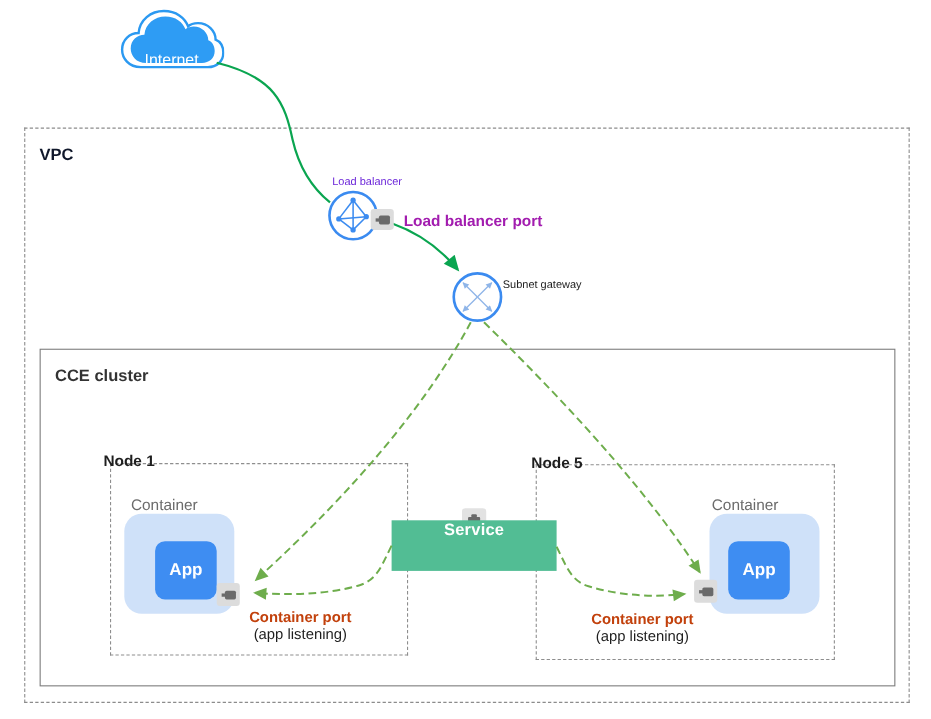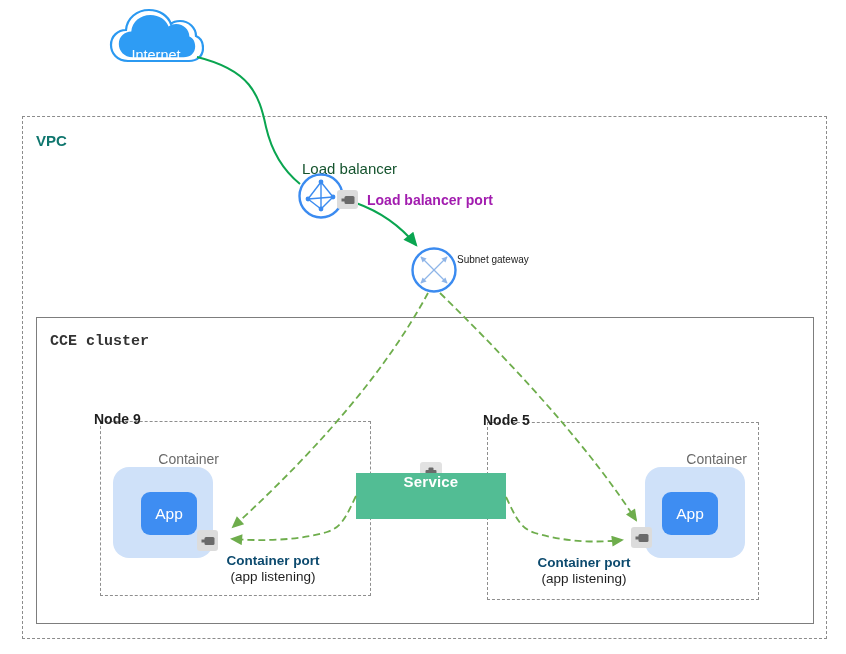--- a/index.html
+++ b/index.html
@@ -11,44 +11,44 @@
   
   .vpc-box{left:22px;top:116px;width:803px;height:521px;border:1px dashed #8c8c8c;}
   .cce-box{left:36px;top:317px;width:776px;height:305px;border:1px solid #7d7d7d;}
   .node-box{border:1px dashed #8e8e8e;}
   .node1-box{left:100px;top:421px;width:269px;height:173px;}
   .node2-box{left:487px;top:422px;width:270px;height:176px;}
   
   .container-box{width:100px;height:91px;background:#cfe1f9;border-radius:16px;}
   .container1{left:113px;top:467px;}
   .container2{left:645px;top:467px;}
-  .app-box{width:56px;height:43px;background:#3e8df2;border-radius:9px;
+  .app-box{width:56px;height:53px;background:#3e8df2;border-radius:9px;
     display:flex;align-items:center;justify-content:center;
-    color:#fff;font-size:15.5px;}
+    color:#fff;font-size:15.5px;font-weight:bold;}
   .app1{left:141px;top:492px;}
   .app2{left:662px;top:492px;}
   
   .service-box{left:356px;top:473px;width:150px;height:46px;background:#52bd94;
     display:flex;align-items:flex-start;justify-content:center;
     color:#fff;font-weight:bold;font-size:15px;letter-spacing:.2px;z-index:4;}
   
   .lbl{white-space:nowrap;margin-top:10px;}
-  .vpc-lbl{left:36px;top:122px;font-weight:bold;font-size:15px;color:#0f766e;}
-  .cce-lbl{left:50px;top:323px;font-weight:bold;font-size:15px;color:#333;font-family:Liberation Mono, monospace;}
+  .vpc-lbl{left:36px;top:122px;font-weight:bold;font-size:15px;color:#0f172a;}
+  .cce-lbl{left:50px;top:323px;font-weight:bold;font-size:15px;color:#333;}
   .node-lbl{font-weight:bold;font-size:14px;color:#1f1f1f;}
   .node1-lbl{left:94px;top:401px;}
   .node2-lbl{left:483px;top:402px;}
-  .container-lbl{width:100px;text-align:right;font-size:14px;color:#6b6b6b;top:451px;}
+  .container-lbl{width:100px;text-align:left;font-size:14px;color:#6b6b6b;top:451px;}
   .container1-lbl{left:119px;}
   .container2-lbl{left:647px;}
-  .lb-lbl{left:302px;top:150px;font-size:15px;color:#14532d;}
+  .lb-lbl{left:302px;top:150px;font-size:10px;color:#6d28d9;}
   .lb-port-lbl{left:367px;top:182px;font-weight:bold;font-size:14px;color:#a21caf;}
   .gw-lbl{left:457px;top:244px;font-size:10px;color:#222;}
   .port-note{width:124px;text-align:center;font-size:13.5px;line-height:16px;z-index:6;}
-  .port-note .b{font-weight:bold;color:#0c4a6e;}
+  .port-note .b{font-weight:bold;color:#c2410c;}
   .port-note1{left:211px;top:553px;}
   .port-note2{left:522px;top:555px;}
   .internet-lbl{left:108px;top:37px;width:96px;text-align:center;color:#fff;font-size:14.5px;z-index:3;}
   
   .icon{z-index:3;}
   .conn{left:0;top:0;z-index:5;pointer-events:none;}
   
   .port{background:#dcdcdc;border-radius:3px;display:flex;align-items:center;justify-content:center;z-index:6;}
   .lb-port{left:337px;top:190px;width:21px;height:19px;}
   .svc-port{left:420px;top:462px;width:22px;height:22px;background:#e2e2e2;z-index:3;}
@@ -157,21 +157,21 @@
     <rect x="4.5" y="3" width="10" height="8" rx="1.5"></rect>
       <rect x="1.5" y="5.5" width="4" height="3"></rect>
   </svg>
 </div>
 
 <div class="abs lbl vpc-lbl">VPC</div>
 <div class="abs lbl cce-lbl">CCE cluster</div>
 <div class="abs lbl lb-lbl">Load balancer</div>
 <div class="abs lbl lb-port-lbl">Load balancer port</div>
 <div class="abs lbl gw-lbl">Subnet gateway</div>
-<div class="abs lbl node-lbl node1-lbl">Node 9</div>
+<div class="abs lbl node-lbl node1-lbl">Node 1</div>
 <div class="abs lbl node-lbl node2-lbl">Node 5</div>
 <div class="abs container-lbl container1-lbl">Container</div>
 <div class="abs container-lbl container2-lbl">Container</div>
 
 <div class="abs port-note port-note1">
   <div class="b">Container port</div>
   <div>(app listening)</div>
 </div>
 <div class="abs port-note port-note2">
   <div class="b">Container port</div>

